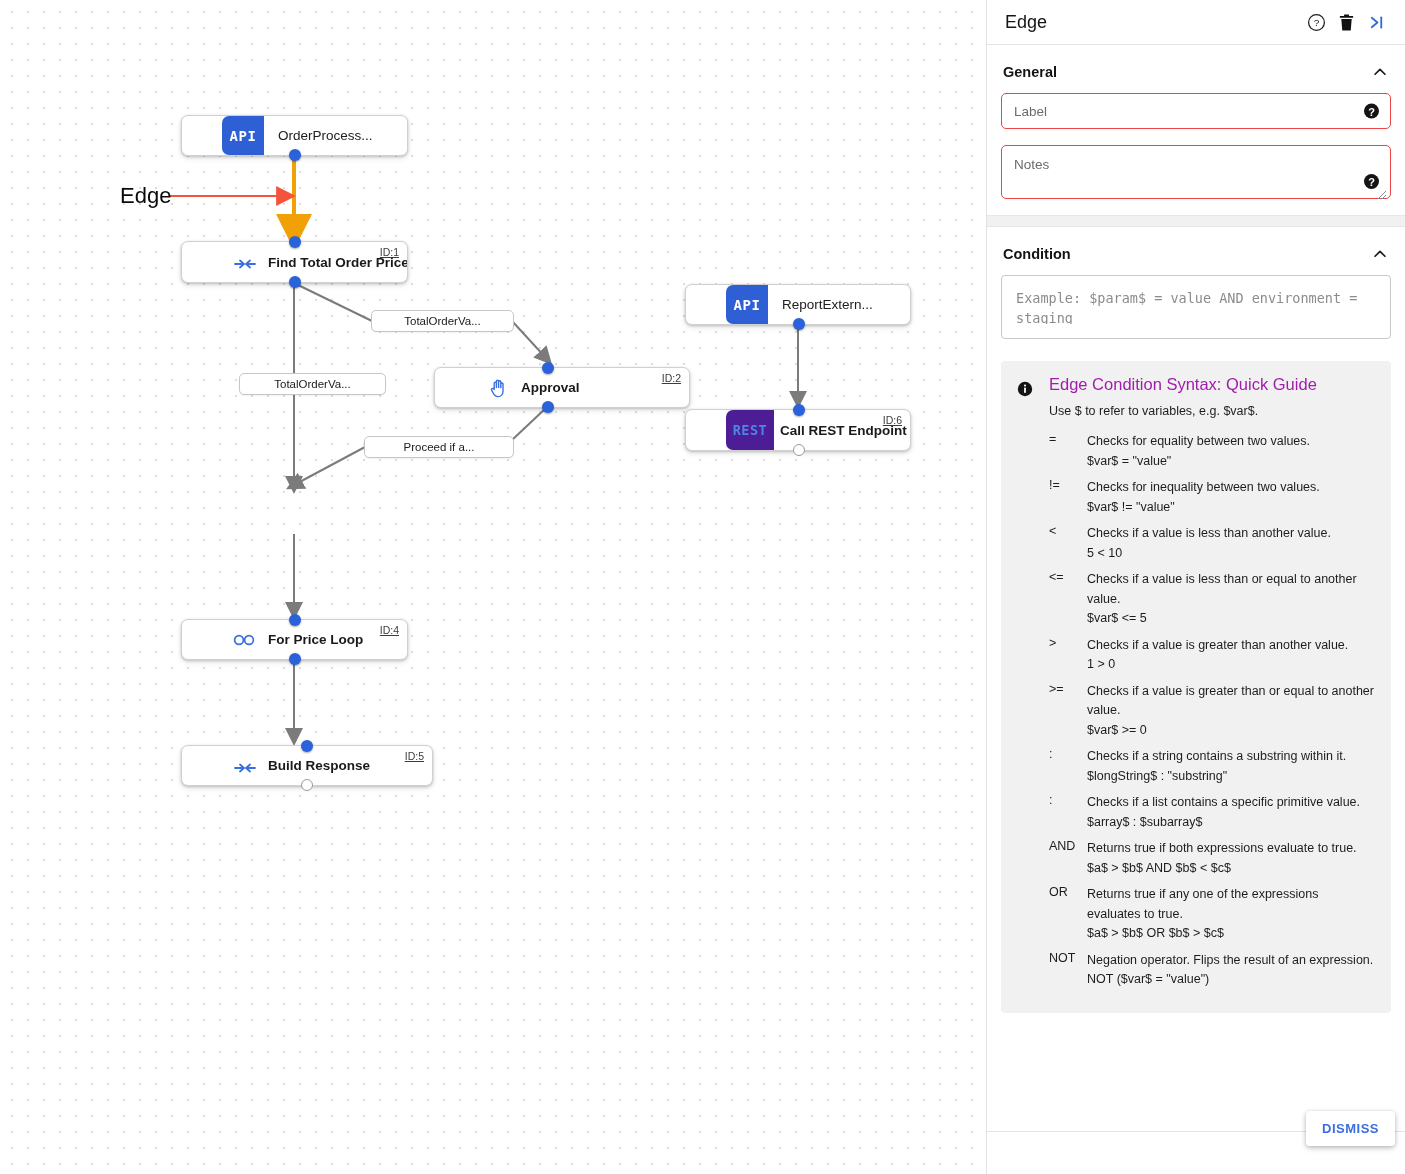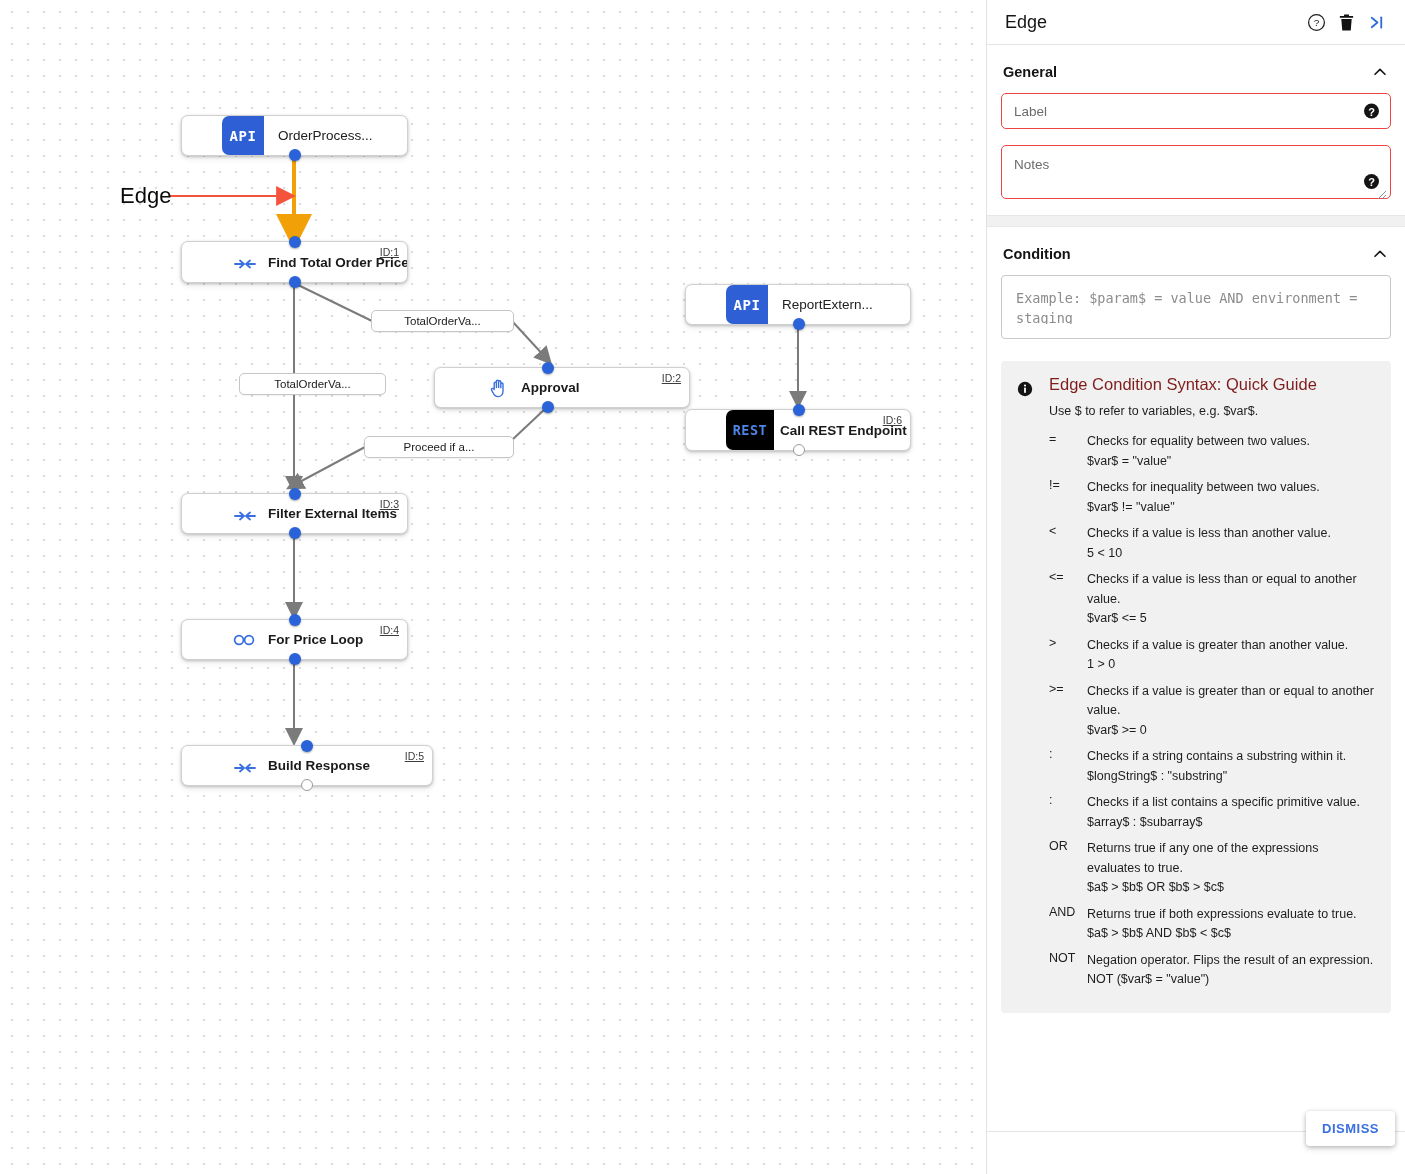--- a/index.html
+++ b/index.html
@@ -40,21 +40,21 @@
     display: flex; align-items: center; flex: 1;
     position: relative; border-radius: 7px; overflow: hidden; margin-left: 40px;
   }
   .badge {
     width: 42px; min-width: 42px; align-self: stretch;
     display: flex; align-items: center; justify-content: center;
     font-family: "DejaVu Sans Mono", monospace;
     font-size: 14px; font-weight: 700; letter-spacing: .5px;
   }
   .badge.api { background: #2e5fd4; color: #ffffff; }
-  .badge.rest { background: #000000; color: #4d85e8; font-size: 13.5px; }
+  .badge.rest { background: #4c1d95; color: #4d85e8; font-size: 13.5px; }
   .icon-cell {
     width: 46px; min-width: 46px;
     display: flex; align-items: center; justify-content: center;
     color: #3a6fe0;
   }
   .node .label {
     font-weight: 700; color: #1a1a1a; font-size: 13.5px;
     white-space: nowrap; padding-right: 12px;
   }
   .node .label.plain { font-weight: 400; color: #202020; }
@@ -151,21 +151,21 @@
     line-height: 20px; color: #222; background: transparent;
   }
   .cond-box textarea::placeholder { color: #8c8c8c; }
 
   .guide {
     margin-top: 22px; background: #f1f1f1; border-radius: 4px;
     padding: 14px 16px 16px 16px; display: flex; gap: 14px;
   }
   .guide-ico { width: 18px; min-width: 18px; padding-top: 6px; }
   .guide-body { flex: 1; }
-  .guide-title { font-size: 16.5px; color: #7f1d1d; margin-bottom: 10px; }
+  .guide-title { font-size: 16.5px; color: #a21caf; margin-bottom: 10px; }
   .guide-sub { font-size: 12.5px; color: #1d1d1d; margin-bottom: 14px; }
   .op-row { display: flex; margin-bottom: 7px; align-items: flex-start; }
   .op-sym {
     width: 38px; min-width: 38px; font-size: 12.5px; color: #1d1d1d;
     text-align: left; padding-right: 4px;
   }
   .op-desc { flex: 1; font-size: 12.5px; color: #1d1d1d; line-height: 19.5px; }
   .op-ex { font-size: 12.5px; color: #1d1d1d; line-height: 19.5px; }
 
   #panel-footer {
@@ -258,38 +258,20 @@
               </g>
             </svg>
         </div>
         <div class="label">Approval</div>
         <div class="idtag">ID:2</div>
       </div>
       <div class="port out-top" style="left:113px;"></div>
       <div class="port out-bottom" style="left:113px;"></div>
     </div>
 
-    <div class="node" style="left:181px; top:493px; width:227px; height:41px;">
-      <div class="body">
-        <div class="icon-cell">
-          <svg width="22" height="14" viewBox="0 0 22 14">
-              <g stroke="#3a6fe0" stroke-width="1.8" fill="none" stroke-linecap="round">
-                <path d="M1,9 L9,9"></path>
-                <path d="M6,5.5 L10,9 L6,12.5"></path>
-                <path d="M21,9 L13,9"></path>
-                <path d="M16,5.5 L12,9 L16,12.5"></path>
-              </g>
-            </svg>
-        </div>
-        <div class="label">Filter External Items</div>
-        <div class="idtag">ID:3</div>
-      </div>
-      <div class="port out-top"></div>
-      <div class="port out-bottom"></div>
-    </div>
 
     <div class="node" style="left:181px; top:619px; width:227px; height:41px;">
       <div class="body">
         <div class="icon-cell">
           <svg width="26" height="14" viewBox="0 0 26 14">
               <g fill="none" stroke="#3a6fe0" stroke-width="1.7">
                 <circle cx="7" cy="7" r="4.4"></circle>
                 <circle cx="17" cy="7" r="4.4"></circle>
               </g>
             </svg>
@@ -456,28 +438,28 @@
                 </div>
                 <div class="op-row">
                   <div class="op-sym">:</div>
                   <div class="op-desc">Checks if a string contains a substring within it.<div class="op-ex">$longString$ : "substring"</div></div>
                 </div>
                 <div class="op-row">
                   <div class="op-sym">:</div>
                   <div class="op-desc">Checks if a list contains a specific primitive value.<div class="op-ex">$array$ : $subarray$</div></div>
                 </div>
                 <div class="op-row">
+                  <div class="op-sym">AND</div>
+                  <div class="op-desc">Returns true if both expressions evaluate to true.<div class="op-ex">$a$ &gt; $b$ AND $b$ &lt; $c$</div></div>
+                </div>
+                <div class="op-row">
                   <div class="op-sym">OR</div>
                   <div class="op-desc">Returns true if any one of the expressions evaluates to true.<div class="op-ex">$a$ &gt; $b$ OR $b$ &gt; $c$</div></div>
                 </div>
                 <div class="op-row">
-                  <div class="op-sym">AND</div>
-                  <div class="op-desc">Returns true if both expressions evaluate to true.<div class="op-ex">$a$ &gt; $b$ AND $b$ &lt; $c$</div></div>
-                </div>
-                <div class="op-row">
                   <div class="op-sym">NOT</div>
                   <div class="op-desc">Negation operator. Flips the result of an expression.<div class="op-ex">NOT ($var$ = "value")</div></div>
                 </div>
               </div>
           </div>
         </div>
       </div>
     </div>
 
     <div id="panel-footer">

